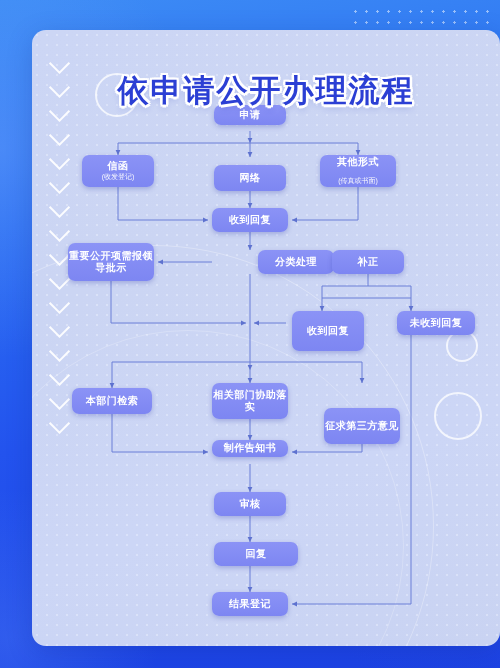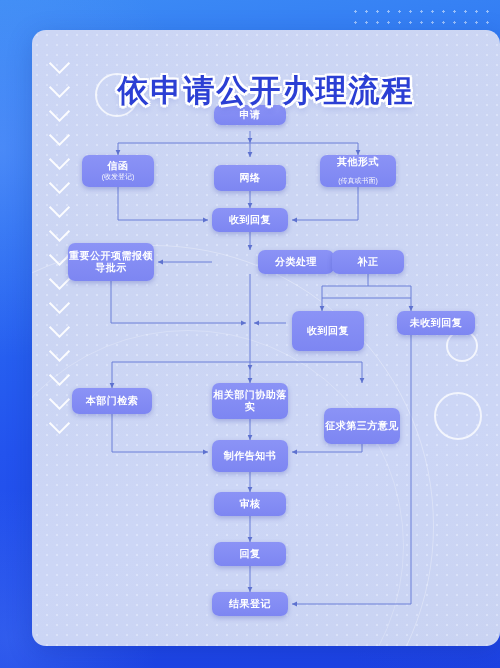--- a/index.html
+++ b/index.html
@@ -221,27 +221,27 @@
         </div>
         <div class="node" style="left: 40px; top: 358px; width: 80px; height: 26px;">
           <span class="t">本部门检索</span>
         </div>
         <div class="node" style="left: 180px; top: 353px; width: 76px; height: 36px;">
           <span class="t">相关部门协助落实</span>
         </div>
         <div class="node" style="left: 292px; top: 353px; width: 76px; height: 36px; margin-top: 25px;">
           <span class="t">征求第三方意见</span>
         </div>
-        <div class="node" style="left: 180px; top: 410px; width: 76px; height: 32px;">
+        <div class="node" style="left: 180px; top: 410px; width: 76px; height: 17px;">
           <span class="t">制作告知书</span>
         </div>
         <div class="node" style="left: 182px; top: 462px; width: 72px; height: 24px;">
           <span class="t">审核</span>
         </div>
-        <div class="node" style="left: 182px; top: 512px; width: 72px; height: 24px;">
+        <div class="node" style="left: 182px; top: 512px; width: 84px; height: 24px;">
           <span class="t">回复</span>
         </div>
         <div class="node" style="left: 180px; top: 562px; width: 76px; height: 24px;">
           <span class="t">结果登记</span>
         </div>
       </div>
   </div>
 </div>
 
 </body></html>

